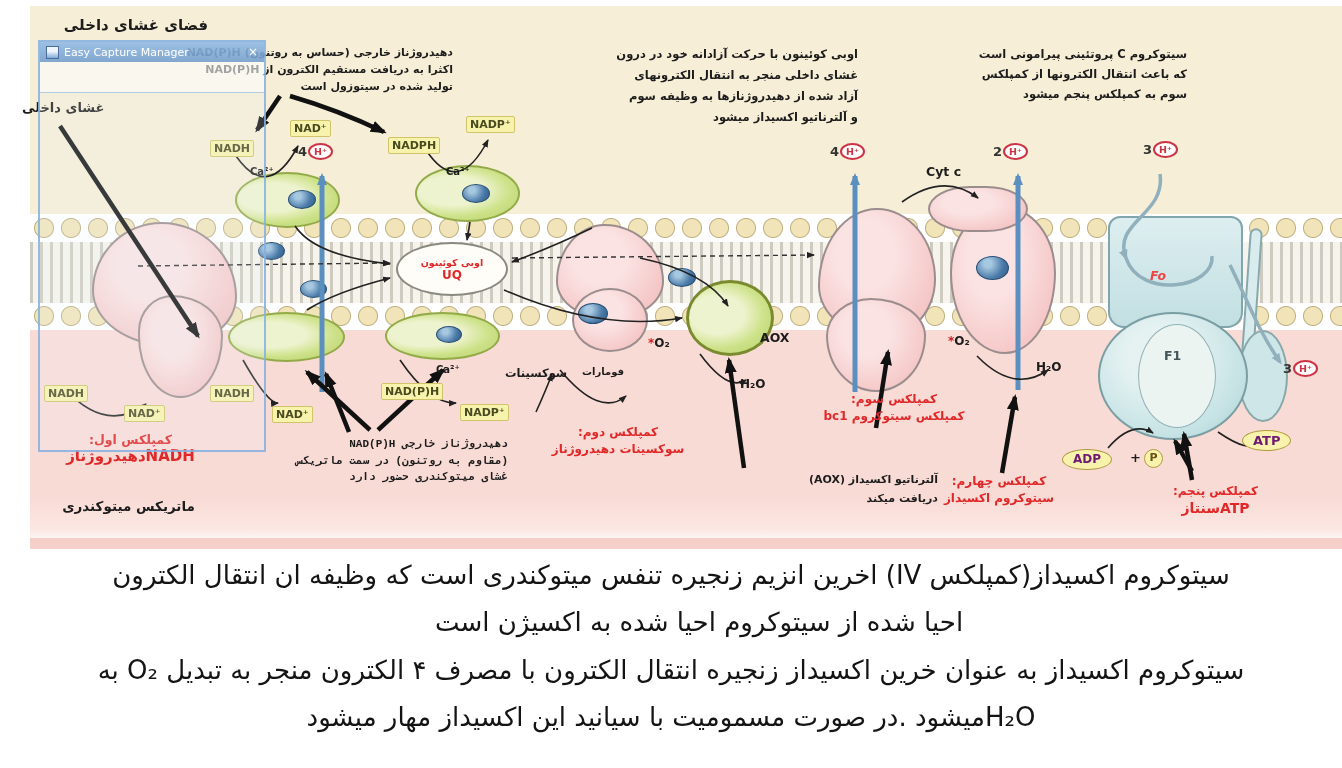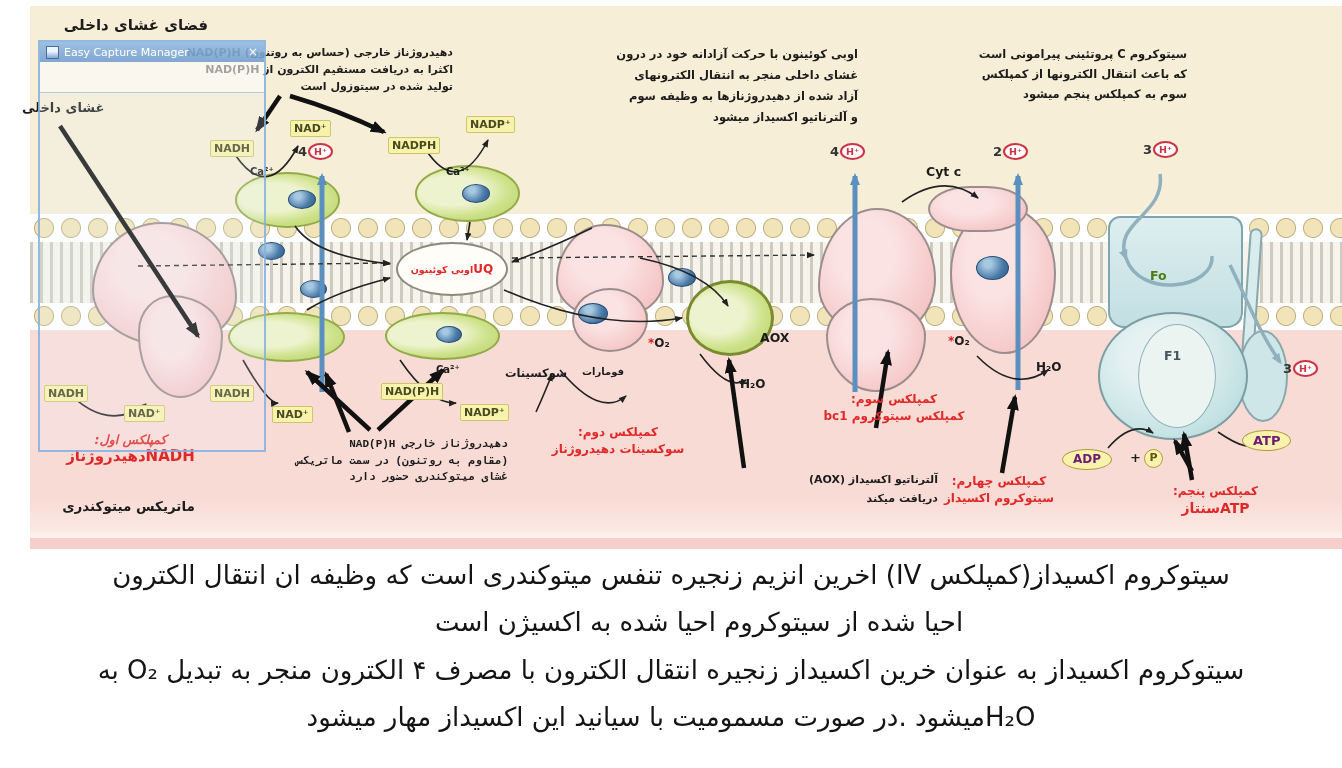--- a/index.html
+++ b/index.html
@@ -14,21 +14,21 @@
   .tails{background-color:#efede2;
          background-image:repeating-linear-gradient(90deg,rgba(150,148,135,.38) 0 3px,rgba(246,244,236,.95) 3px 10px);}
   
   .cx{background:radial-gradient(ellipse at 40% 35%,#fbe3e3 30%,#f6caca 70%,#f0b9b9);
       border:2px solid #9b8d8d;}
   .grn{background:radial-gradient(ellipse at 35% 45%,#eef3cf 35%,#cde289 62%,#b7cf6a);
        border:2px solid #93aa48;border-radius:50%;}
   .dot{background:radial-gradient(circle at 35% 30%,#a6c8e0 15%,#4a7aa8 60%,#2f5a86);
        border:1px solid #274e74;border-radius:50%;}
   .uqoval{background:#fffdf8;border:2px solid #8a8a80;border-radius:50%;
-          display:flex;flex-direction:row;align-items:center;justify-content:center;}
+          display:flex;flex-direction:column;align-items:center;justify-content:center;}
   .uqoval .t1{color:#e02828;font-size:9.5px;font-weight:bold;direction:rtl;line-height:11px;}
   .uqoval .t2{color:#e02828;font-size:12px;font-weight:bold;}
   
   .ylab{background:#f8f3ac;border:1px solid #cfc46a;color:#4a4a20;font-size:11px;font-weight:bold;
         padding:0 3px;border-radius:2px;white-space:nowrap;line-height:15px;}
   .oval{border-radius:50%;padding:2px 10px;font-size:12px;border:1.5px solid #b09a40;color:#701a75;}
   .bnote{color:#1c1c1c;font-weight:bold;font-size:11.5px;direction:rtl;text-align:right;line-height:20px;white-space:nowrap;}
   .rnote{color:#e02828;font-weight:bold;font-size:12px;direction:rtl;text-align:center;line-height:17px;white-space:nowrap;}
   .blk{color:#1c1c1c;font-weight:bold;white-space:nowrap;}
   .proton{display:flex;align-items:center;gap:1px;}
@@ -195,21 +195,21 @@
     <div>(مقاوم به روتنون) در سمت ماتریکس</div>
     <div>غشای میتوکندری حضور دارد</div>
   </div>
 
   <div class="abs bnote" style="left:688px;top:470px;width:250px;z-index:40;line-height:19px;font-size:11px;">
     <div>آلترناتیو اکسیداز (AOX)</div>
     <div>دریافت میکند</div>
   </div>
 
   <div class="abs rnote" style="left:38px;top:431px;width:185px;z-index:40;">
-    <div style="font-size:12.5px;font-style:italic;">کمپلکس اول:</div>
+    <div style="font-size:12.5px;">کمپلکس اول:</div>
     <div style="font-size:15px;">NADHدهیدروژناز</div>
   </div>
   <div class="abs rnote" style="left:543px;top:424px;width:150px;z-index:40;">
     <div>کمپلکس دوم:</div>
     <div>سوکسینات دهیدروژناز</div>
   </div>
   <div class="abs rnote" style="left:815px;top:391px;width:158px;z-index:40;">
     <div>کمپلکس سوم:</div>
     <div>کمپلکس سیتوکروم bc1</div>
   </div>
@@ -244,21 +244,21 @@
     <span style="color:#d02020;">*</span><span>O₂</span>
   </span>
   <span class="abs blk" style="left:740px;top:377px;font-size:12px;z-index:40;">H₂O</span>
   <span class="abs blk" style="left:948px;top:334px;font-size:12px;z-index:40;">
     <span style="color:#d02020;">*</span><span>O₂</span>
   </span>
   <span class="abs blk" style="left:1036px;top:360px;font-size:12px;z-index:40;">H₂O</span>
 
   <span class="abs blk" style="left:926px;top:164px;font-size:12.5px;z-index:40;">Cyt c</span>
   <span class="abs blk" style="left:760px;top:330px;font-size:12.5px;z-index:40;">AOX</span>
-  <span class="abs blk" style="left:1150px;top:268px;font-size:12.5px;color:#4d7c0f;z-index:40;">Fo</span>
+  <span class="abs blk" style="left:1150px;top:268px;font-size:12.5px;color:#ef4444;z-index:40;font-style:italic;">Fo</span>
   <span class="abs blk" style="left:1164px;top:348px;font-size:12.5px;color:#44555a;z-index:40;">F1</span>
 
   <span class="abs ylab oval" style="left:1062px;top:449px;z-index:40;">ADP</span>
   <span class="abs blk" style="left:1130px;top:450px;font-size:13px;z-index:40;">+</span>
   <span class="abs ylab" style="left:1144px;top:449px;width:19px;height:19px;border-radius:50%;text-align:center;border:1.5px solid #b09a40;color:#6a4f10;z-index:40;">P</span>
   <span class="abs ylab oval" style="left:1242px;top:430px;font-size:13px;z-index:40;">ATP</span>
 
   <div class="abs proton" style="left:298px;top:143px;z-index:40;">
     <span class="pnum">4</span>
     <span class="pcirc">H⁺</span>

